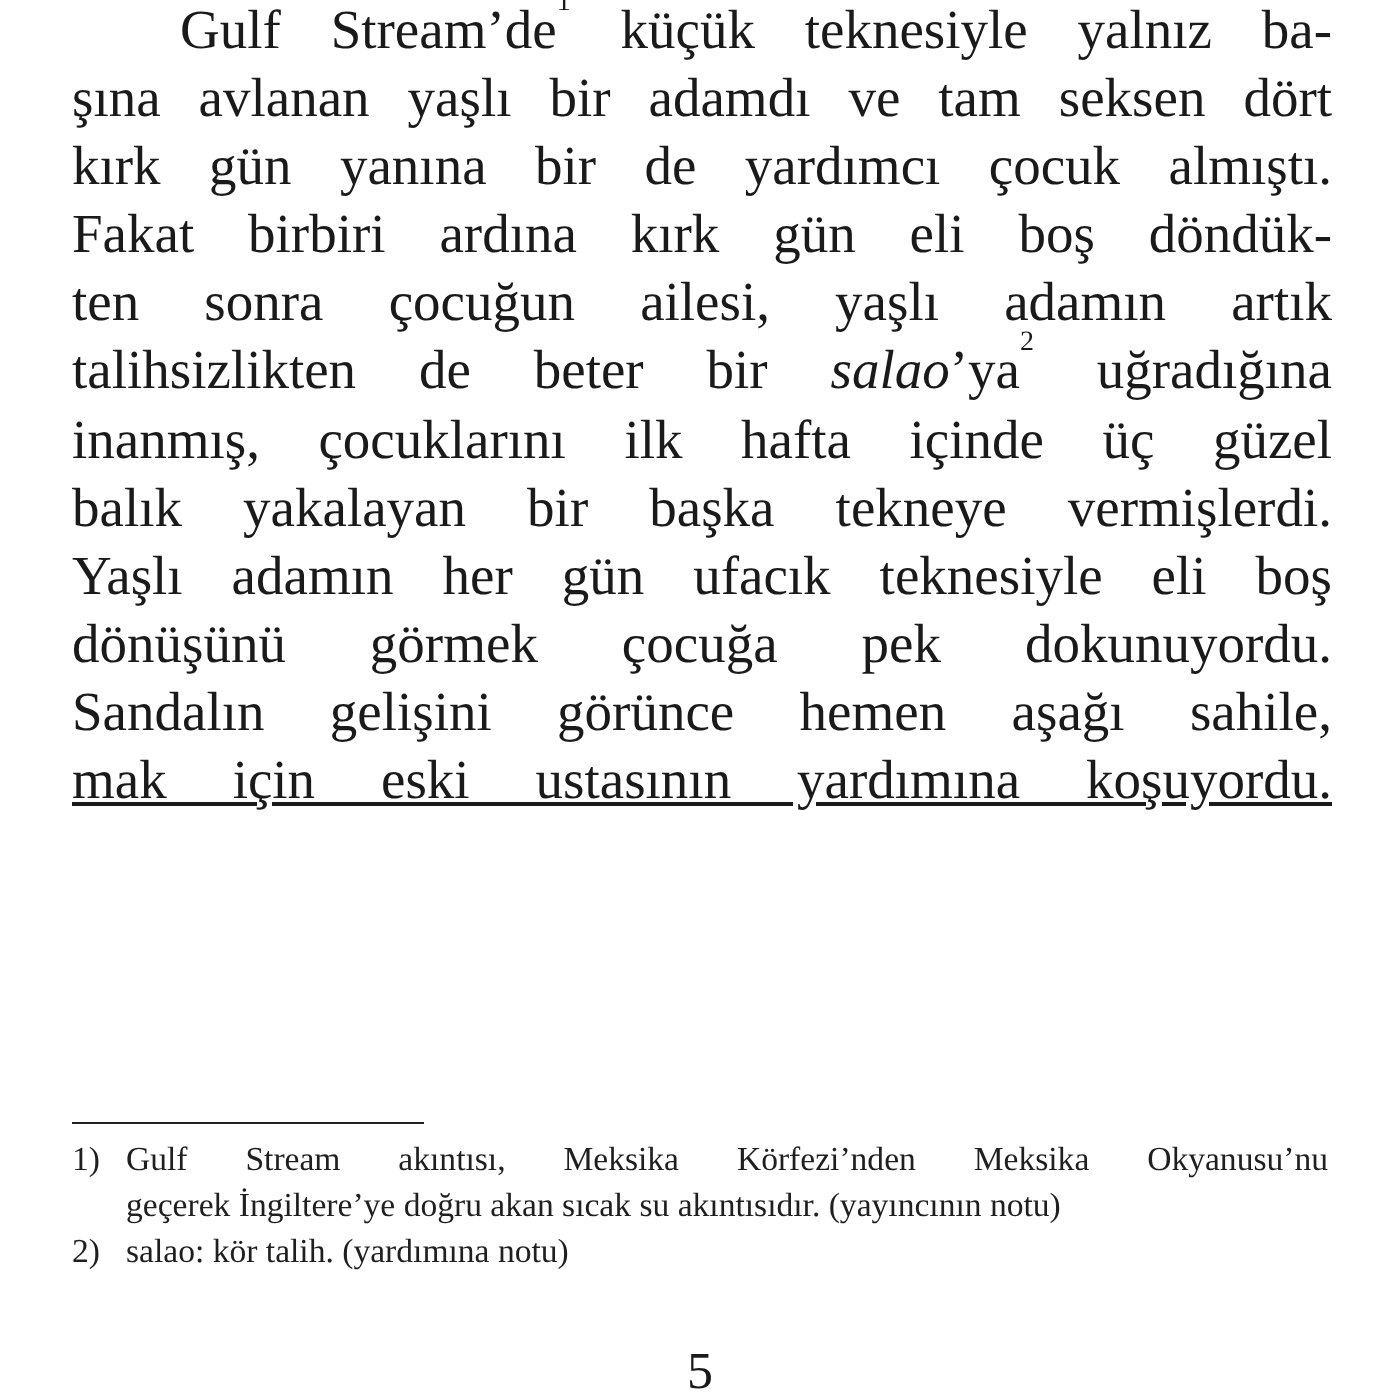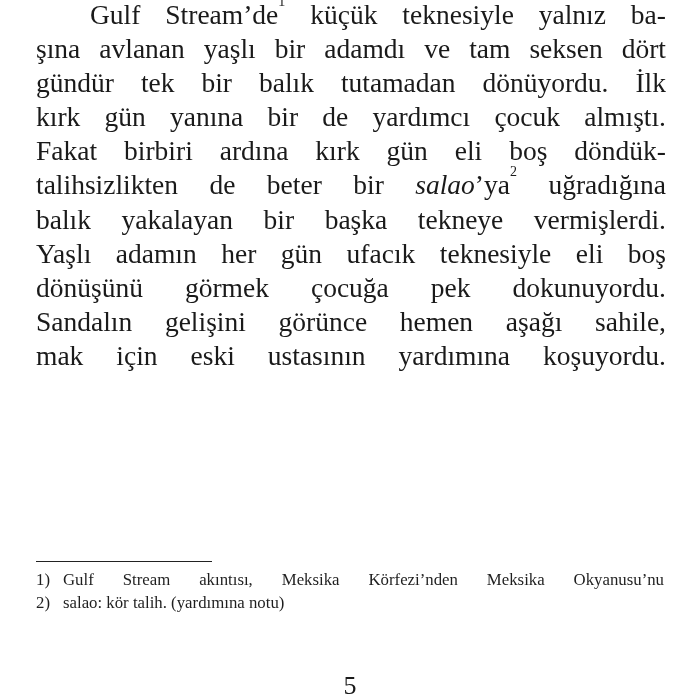--- a/index.html
+++ b/index.html
@@ -33,20 +33,21 @@
       white-space: nowrap;
       text-align: justify;
       text-align-last: justify;
       height: 34.1px;
     }
     .line.indent {
       padding-left: 54px;
     }
     .line.last {
       text-align-last: justify;
+      text-decoration: underline;
     }
     sup.fnref {
       font-size: 14px;
       vertical-align: top;
       position: relative;
       top: 4px;
       line-height: 0;
     }
     em.italic {
       margin-top: 28px;
@@ -97,37 +98,39 @@
     }
   </style>
 </head>
 <body>
 
 <div class="page">
 
   <div class="body-text">
     <span class="line indent"><span>Gulf Stream’de</span><sup class="fnref">1</sup><span> küçük teknesiyle yalnız ba-</span></span>
     <span class="line">şına avlanan yaşlı bir adamdı ve tam seksen dört</span>
-    <span class="line">gündür tek bir balık tutamadan dönüyordu. İlk</span>
     <span class="line">kırk gün yanına bir de yardımcı çocuk almıştı.</span>
     <span class="line">Fakat birbiri ardına kırk gün eli boş döndük-</span>
+    <span class="line">ten sonra çocuğun ailesi, yaşlı adamın artık</span>
     <span class="line"><span>talihsizlikten de beter bir </span><em class="italic">salao</em><span>’ya</span><sup class="fnref">2</sup><span> uğradığına</span></span>
+    <span class="line">inanmış, çocuklarını ilk hafta içinde üç güzel</span>
     <span class="line">balık yakalayan bir başka tekneye vermişlerdi.</span>
     <span class="line">Yaşlı adamın her gün ufacık teknesiyle eli boş</span>
     <span class="line">dönüşünü görmek çocuğa pek dokunuyordu.</span>
     <span class="line">Sandalın gelişini görünce hemen aşağı sahile,</span>
     <span class="line last">mak için eski ustasının yardımına koşuyordu.</span>
   </div>
 
   <div class="rule"></div>
 
   <div class="footnotes">
     <div class="fn">
       <span class="fn-num">1)</span>
       <span class="fn-line justify">Gulf Stream akıntısı, Meksika Körfezi’nden Meksika Okyanusu’nu</span>
+      <span class="fn-line">geçerek İngiltere’ye doğru akan sıcak su akıntısıdır. (yayıncının notu)</span>
     </div>
     <div class="fn">
       <span class="fn-num">2)</span>
       <span class="fn-line">salao: kör talih. (yardımına notu)</span>
     </div>
   </div>
 
   <div class="page-number">5</div>
 
 </div>

